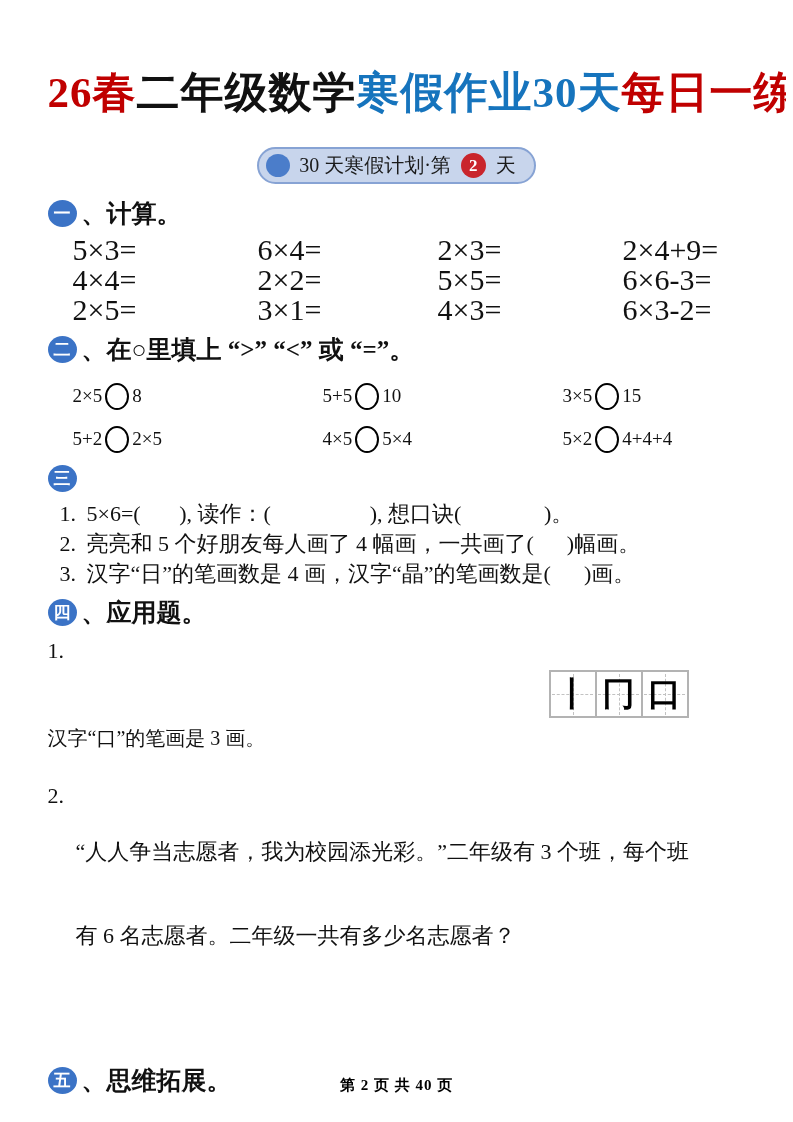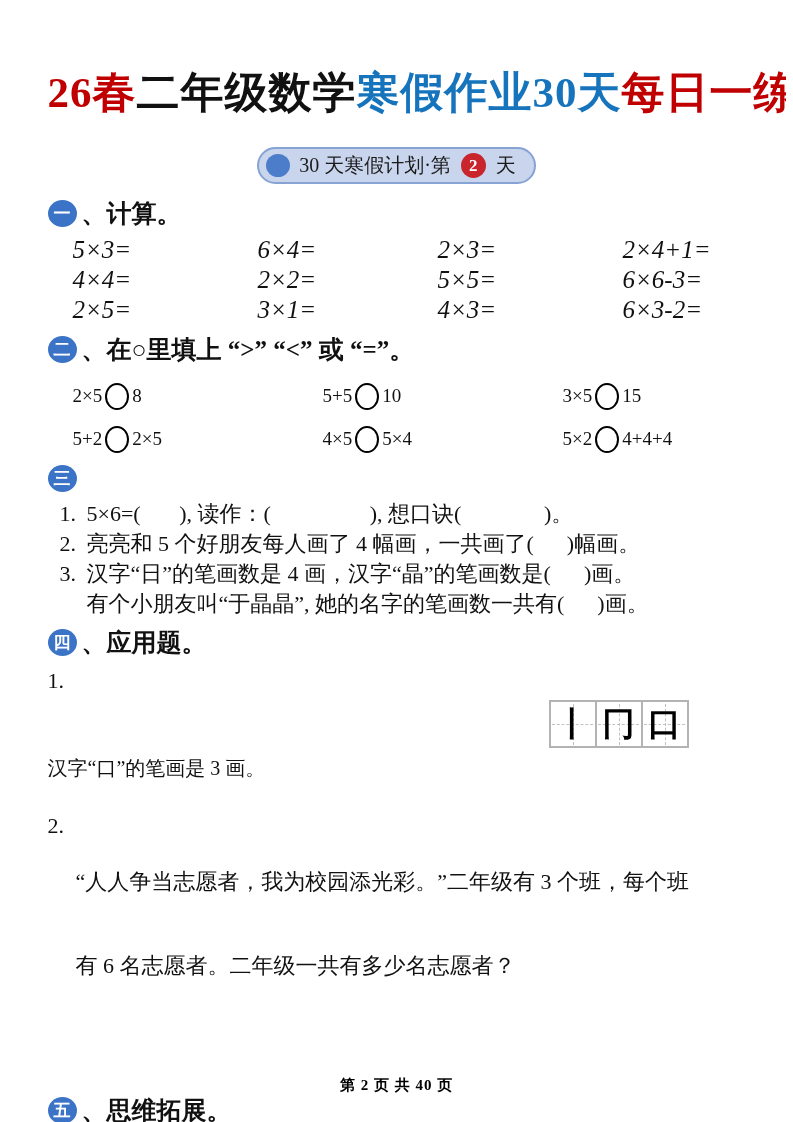--- a/index.html
+++ b/index.html
@@ -59,23 +59,22 @@
     display:inline-flex; align-items:center; justify-content:center;
     font-size:17px; font-weight:bold;
   }
   .sec-label { font-size:25px; font-weight:bold; color:#111; white-space:pre; }
 
   
   .calc-grid {
     display:grid;
     grid-template-columns:185px 180px 185px 1fr;
     padding-left:25px;
-    font-size:25px; line-height:30px;
+    font-size:30px; line-height:30px;
     margin-top:5px;
-    font-style:italic;
   }
 
   
   .cmp-grid {
     display:grid;
     grid-template-columns:250px 240px 1fr;
     row-gap:9px;
     padding-left:25px;
     font-size:19px;
     margin-top:13px;
@@ -158,21 +157,21 @@
   </div>
 
   <div class="sec-head mt-s1">
     <span class="sec-badge">一</span>
     <span class="sec-label">、计算。</span>
   </div>
   <div class="calc-grid">
     <span>5×3=</span>
     <span>6×4=</span>
     <span>2×3=</span>
-    <span>2×4+1=</span>
+    <span>2×4+9=</span>
     <span>4×4=</span>
     <span>2×2=</span>
     <span>5×5=</span>
     <span>6×6-3=</span>
     <span>2×5=</span>
     <span>3×1=</span>
     <span>4×3=</span>
     <span>6×3-2=</span>
   </div>
 
@@ -222,24 +221,20 @@
       <span class="item-text">5×6=(       ), 读作：(                  ), 想口诀(               )。</span>
     </div>
     <div class="fill-item">
       <span class="item-num">2.</span>
       <span class="item-text">亮亮和 5 个好朋友每人画了 4 幅画，一共画了(      )幅画。</span>
     </div>
     <div class="fill-item">
       <span class="item-num">3.</span>
       <span class="item-text">汉字“日”的笔画数是 4 画，汉字“晶”的笔画数是(      )画。</span>
     </div>
-    <div class="fill-item">
-      <span class="item-num"></span>
-      <span class="item-text">有个小朋友叫“于晶晶”, 她的名字的笔画数一共有(      )画。</span>
-    </div>
   </div>
 
   <div class="sec-head mt-s4">
     <span class="sec-badge">四</span>
     <span class="sec-label">、应用题。</span>
   </div>
   <div class="q-row">
     <span class="q-num">1.</span>
   </div>
   <div class="stroke-grid">

